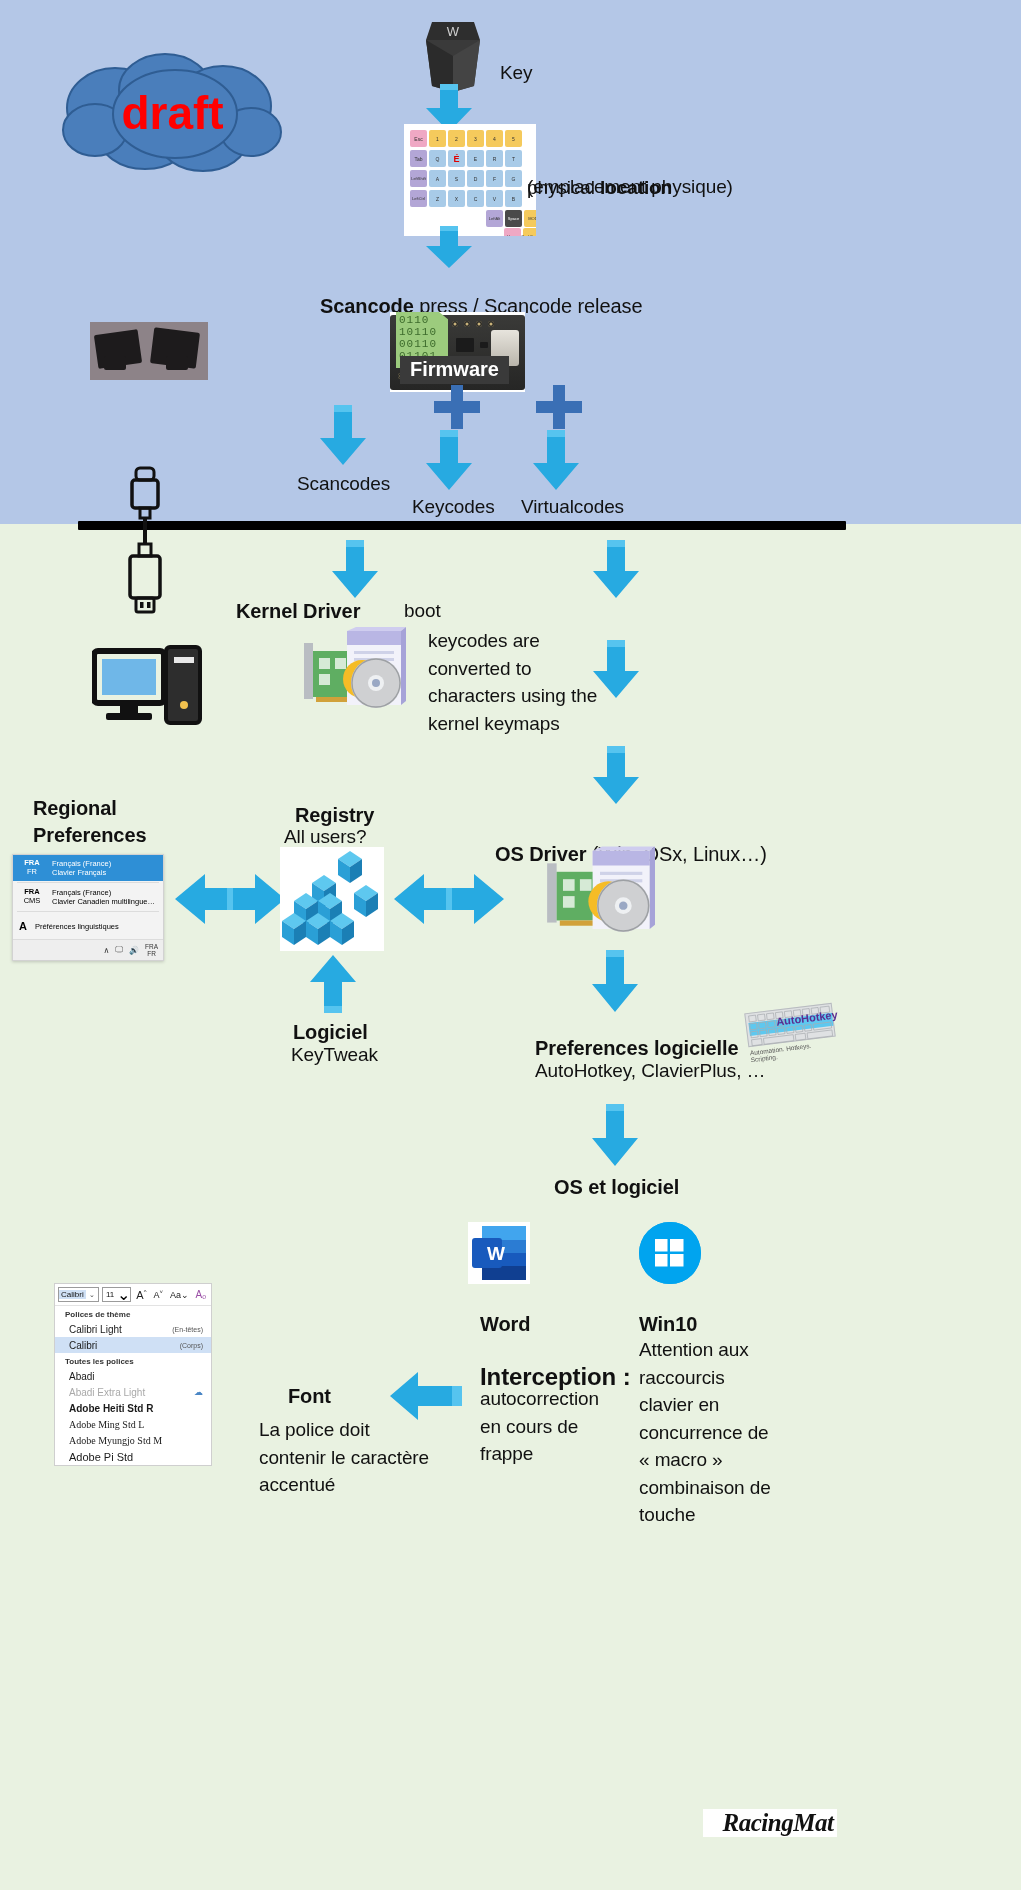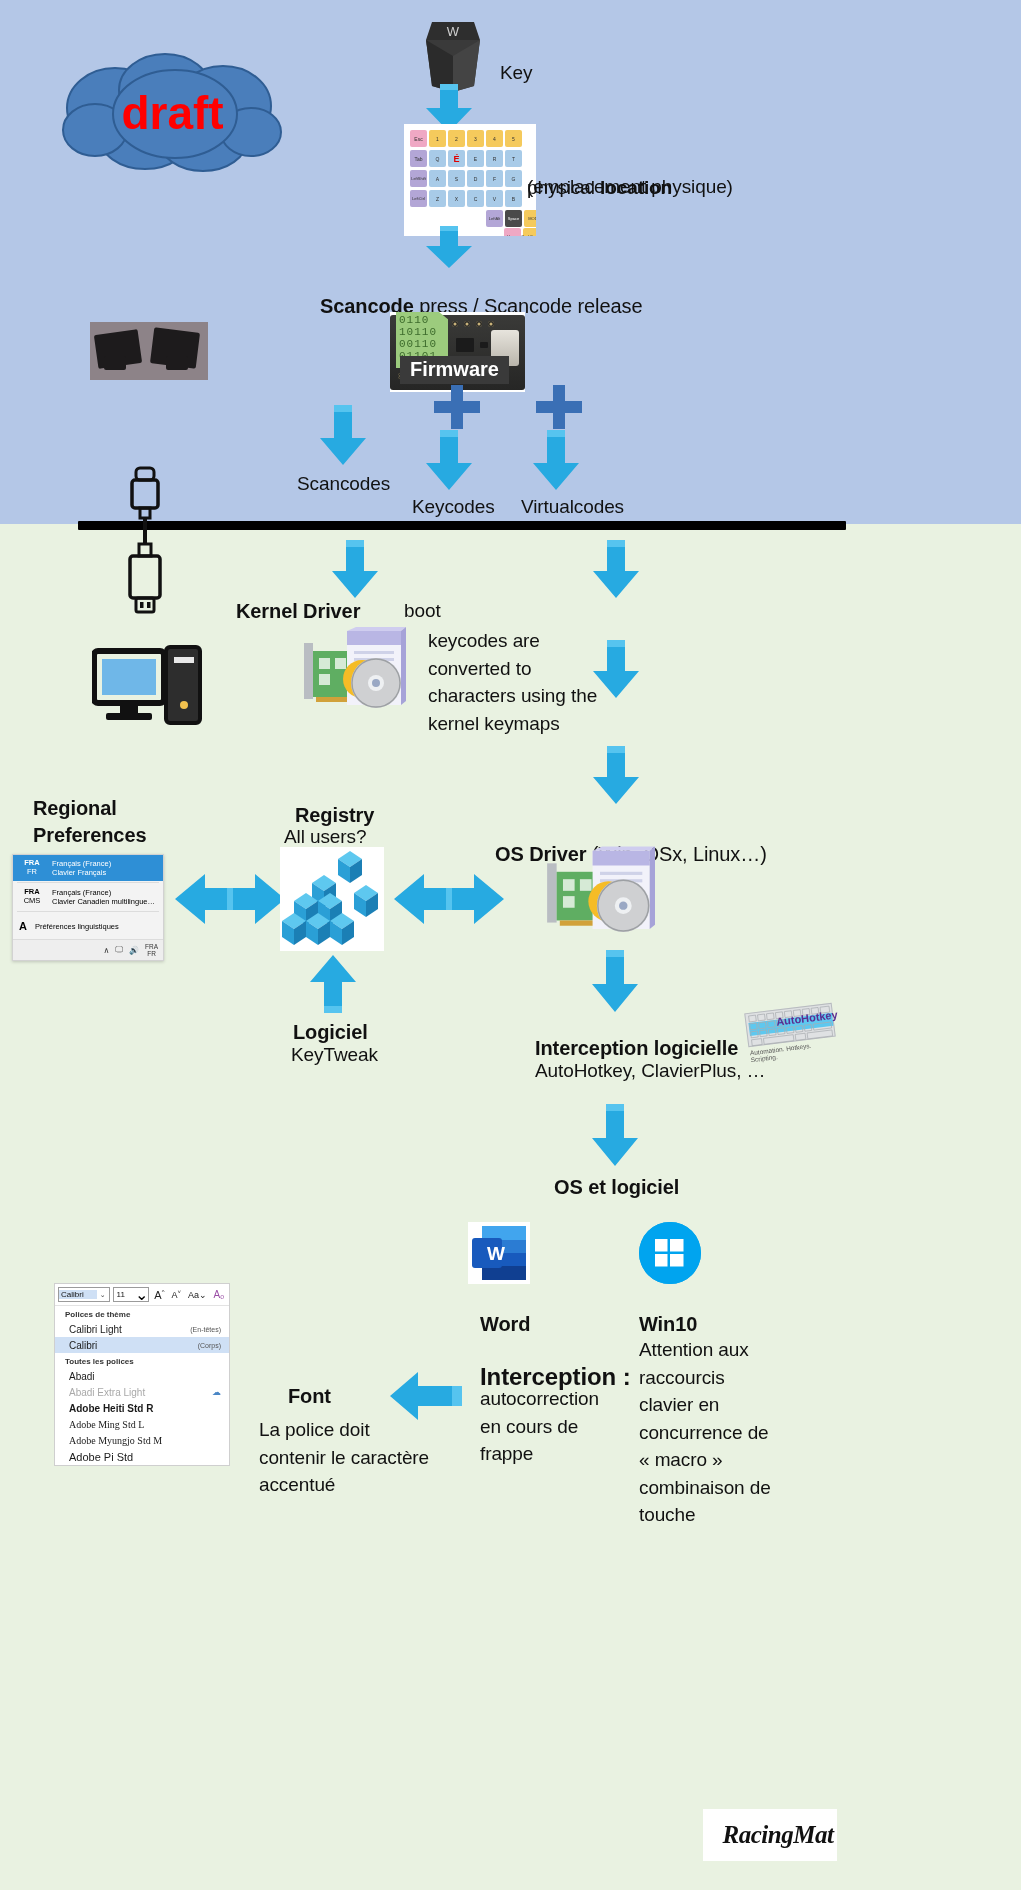--- a/index.html
+++ b/index.html
@@ -140,42 +140,42 @@
             transform: rotate(-7deg); font-family:"Liberation Sans",sans-serif; }
 
   
   .wordicon { position: absolute; width: 62px; height: 62px; background: #fff; }
 
   
   .winicon { position: absolute; width: 62px; height: 62px; border-radius: 50%;
              background: #00a4ef; }
 
   
-  .fontpanel { position: absolute; width: 176px; background: #fff;
+  .fontpanel { position: absolute; width: 158px; background: #fff;
                border: 1px solid #cfcfcf; font-family: "Liberation Sans", sans-serif; }
   .fonttoolbar { display:flex; align-items:center; gap:3px; padding:3px 3px;
                  background:#fff; border-bottom:1px solid #e3e3e3; }
   .fontcombo { width: 62px; height: 15px; border:1px solid #9b9b9b; background:#fff;
                display:flex; align-items:center; }
   .fontcombo .val { flex:1; font-size:8px; padding-left:2px; background:#cfe0f5; color:#111;}
   .fontcombo .car { width:12px; text-align:center; font-size:7px; color:#444; }
   .sizecombo { width: 44px; height: 15px; border:1px solid #9b9b9b; background:#fff;
                display:flex; align-items:center; }
   .sizecombo .val { flex:1; font-size:8px; padding-left:3px; color:#111;}
   .tbbtn { font-size:10px; color:#222; padding:0 2px; }
   .fontgroup { font-size:8px; font-weight:bold; color:#333; padding:4px 8px 2px 10px; }
   .fontitem { display:flex; justify-content:space-between; align-items:center;
               padding:2.5px 8px 2.5px 14px; font-size:10px; color:#1a1a1a; }
   .fontitem .rt { font-size:7px; color:#555; }
   .fontitem.sel { background:#cfe0f5; }
   .fontitem.dim { color:#a9a9a9; }
   .fontitem.cloud-dl .rt { font-size: 9px; color:#4a86c5; }
 
   
-  .rmlogo { position:absolute; width:134px; height:52px; background:#fff;
+  .rmlogo { position:absolute; width:134px; height:28px; background:#fff;
             display:flex; align-items:center; justify-content:center;padding-left:16px; }
   .rmlogo .t { font-family: "Liberation Serif", serif; font-weight: bold;
                font-style: italic; font-size: 25px; color:#111; letter-spacing:-0.5px; }
 </style>
 </head>
 <body>
 
 <div id="stage">
 
   <div class="band-top"></div>
@@ -599,21 +599,21 @@
             <rect x="15" y="26" width="30" height="6"></rect>
           <rect x="47" y="26" width="10" height="6"></rect>
             <rect x="59" y="26" width="25" height="6"></rect>
         </g>
       </svg>
     </div>
     <div class="ahktext">AutoHotkey</div>
     <div class="ahksub">Automation. Hotkeys. Scripting.</div>
   </div>
 
-  <div class="abs lbl b" style="left:535px; top:1035px; font-size:20px;">Interception logicielle</div>
+  <div class="abs lbl b" style="left:535px; top:1035px; font-size:20px;">Preferences logicielle</div>
   <div class="abs lbl" style="left:535px; top:1058px;">AutoHotkey, ClavierPlus, …</div>
 
   <div class="arrow-down abs" style="left:592px; top:1104px;">
     <svg width="46" height="62" viewBox="0 0 46 62">
       <polygon points="14,0 32,0 32,34 46,34 23,62 0,34 14,34" fill="#27aae1"></polygon>
       <polygon points="14,0 32,0 32,7 14,7" fill="#56c4ef"></polygon>
     </svg>
   </div>
 
   <div class="abs lbl b" style="left:554px; top:1174px; font-size:20px;">OS et logiciel</div>

